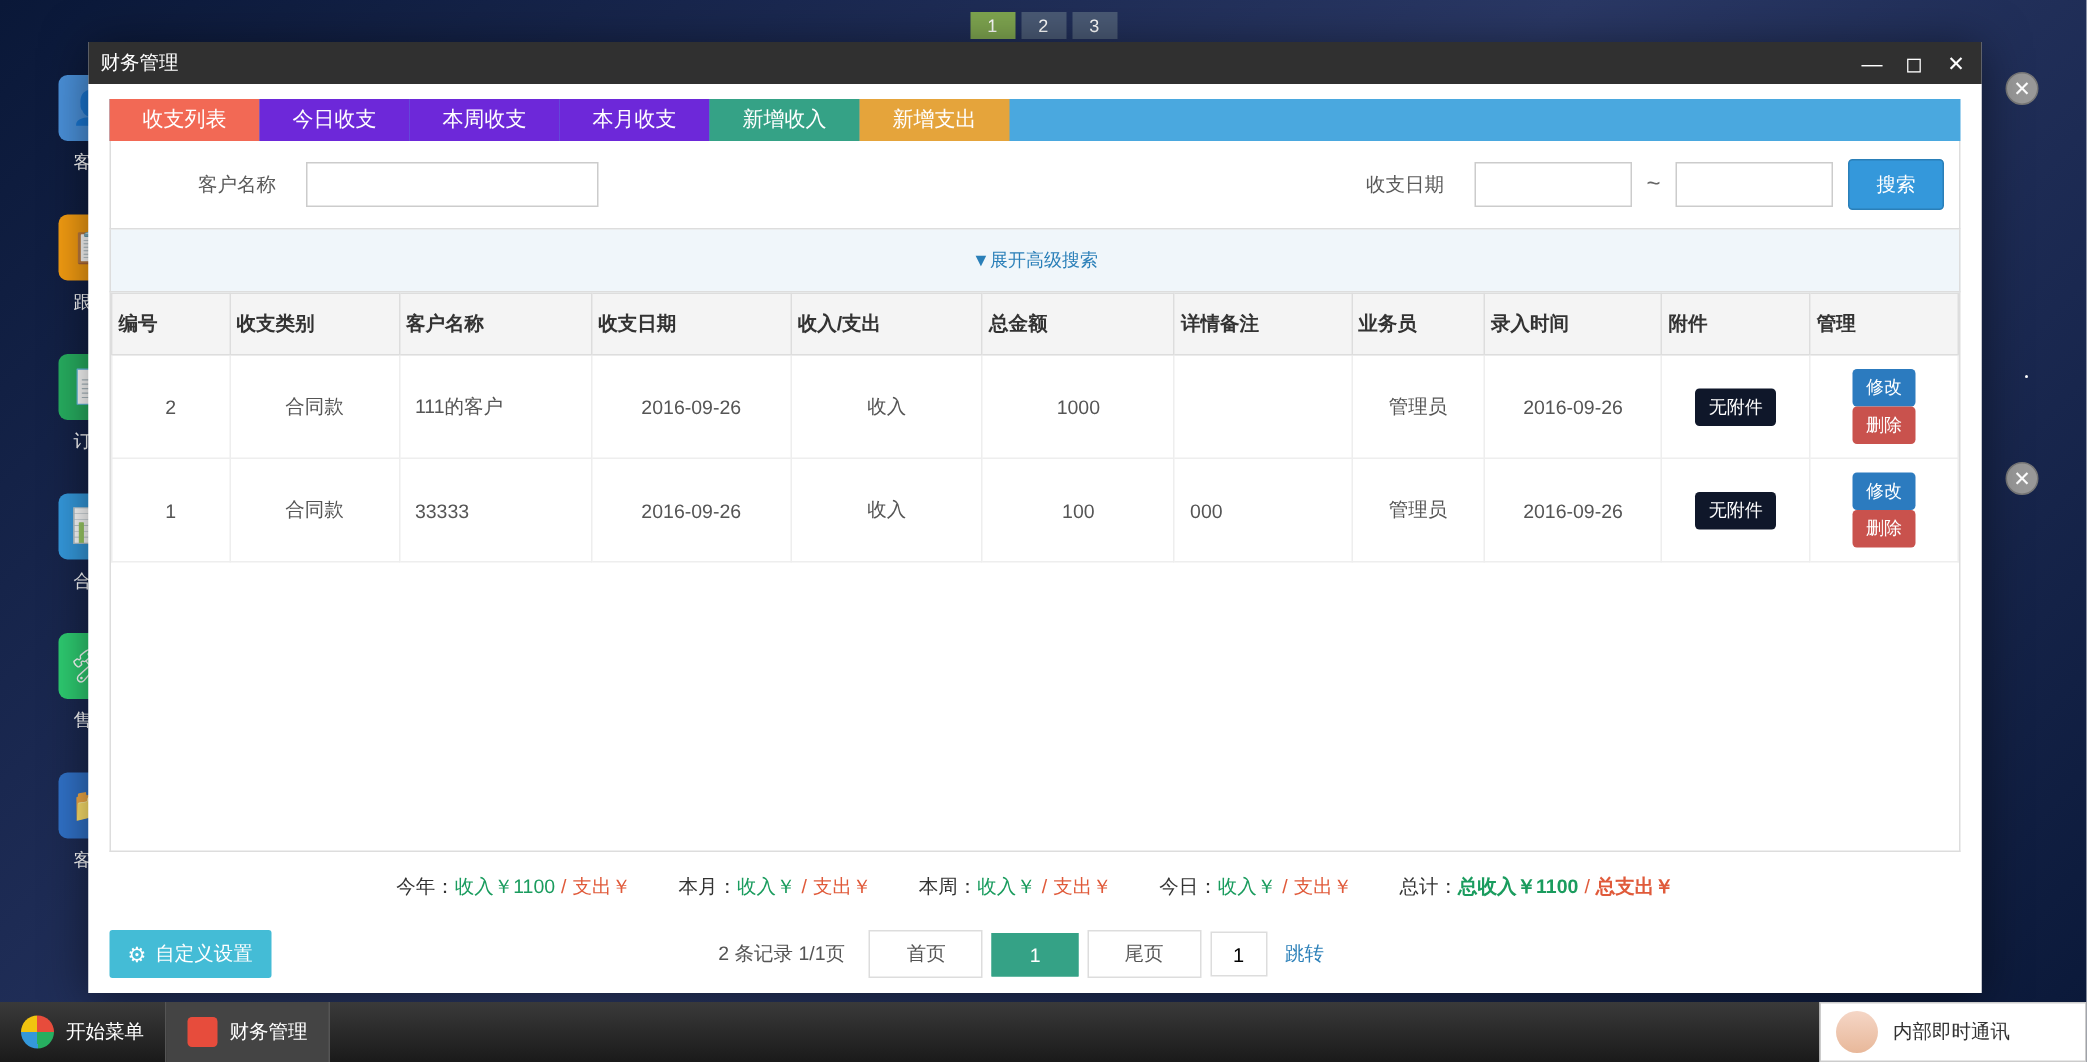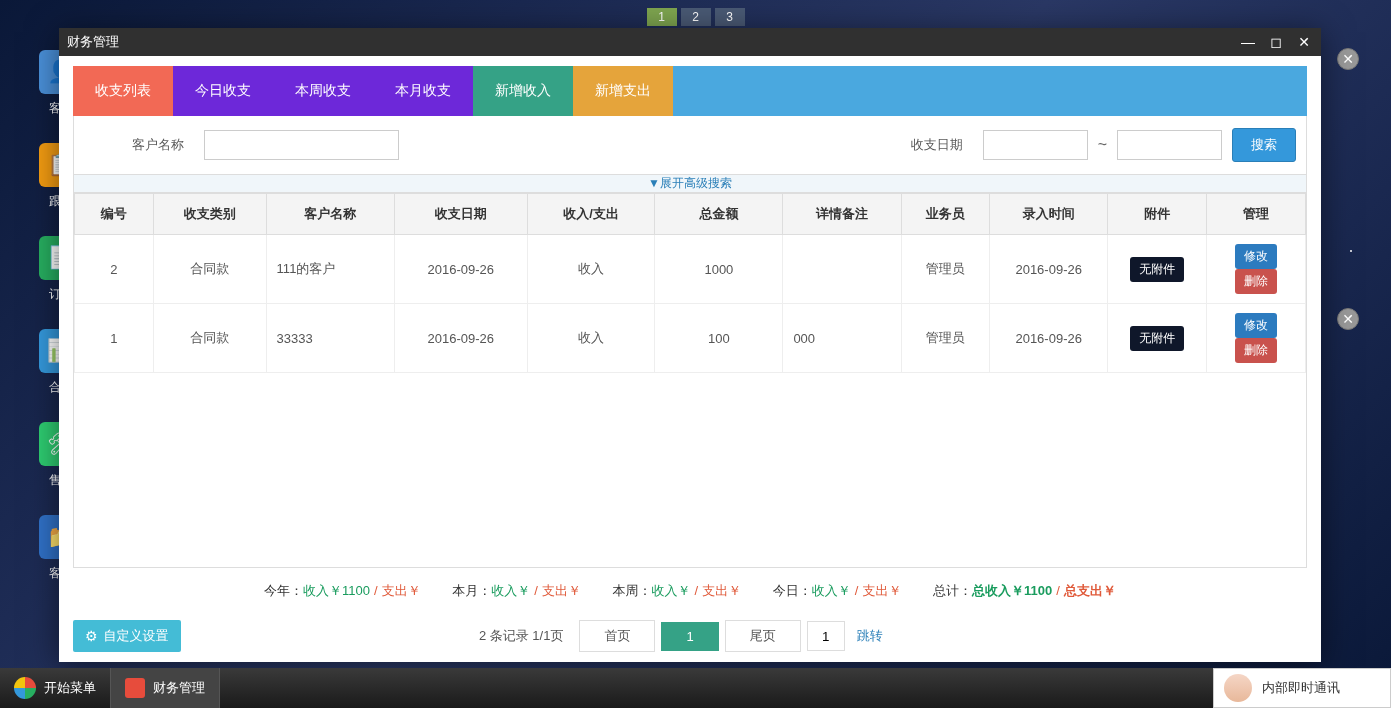--- a/index.html
+++ b/index.html
@@ -22,38 +22,38 @@
 
 .window{position:absolute;top:28px;left:59px;width:1262px;height:634px;background:#fff;display:flex;flex-direction:column;box-shadow:0 4px 30px rgba(0,0,0,.5)}
 .titlebar{height:28px;background:#303030;display:flex;align-items:center;justify-content:space-between;padding:0 8px}
 .titlebar .title{color:#fff;font-size:13px}
 .titlebar .wbtns{display:flex;gap:10px}
 .titlebar .wbtn{color:#fff;font-size:14px;cursor:pointer;width:18px;text-align:center}
 
 .content{flex:1;padding:10px 14px;background:#fff;display:flex;flex-direction:column;overflow:hidden}
 
 .tabbar{display:flex;background:#4aa8df}
-.tab{padding:16px 22px;color:#fff;font-size:14px;cursor:pointer;text-align:right}
+.tab{padding:5px 22px;color:#fff;font-size:14px;cursor:pointer;text-align:right}
 .tab.red{background:#f26955}
 .tab.blue{background:#6d28d9}
 .tab.green{background:#35a286}
 .tab.orange{background:#e5a43b}
 
 .searchbar{display:flex;align-items:center;border:1px solid #ddd;border-top:none;padding:12px 10px;gap:10px;position:relative}
 .searchbar .lbl{color:#5a5a5a;font-size:13px;padding:0 10px;width:110px;text-align:right}
 .searchbar input{height:30px;border:1px solid #ccc;padding:0 6px;font-size:13px}
 .searchbar .in1{width:195px}
 .searchbar .in2{width:105px}
 .searchbar .sep{color:#666}
 .searchbar .search-btn{margin-left:auto;background:#3498db;color:#fff;border:1px solid #2a7fb8;padding:7px 18px;font-size:13px;cursor:pointer;border-radius:3px}
-.advtoggle{text-align:center;background:#f0f6fa;border:1px solid #ddd;border-top:none;color:#2a7fb8;font-size:12px;padding:0;cursor:pointer}
+.advtoggle{text-align:center;background:#f0f6fa;border:1px solid #ddd;border-top:none;color:#2a7fb8;font-size:12px;padding:12px;cursor:pointer}
 
 .grid{border:1px solid #ddd;border-top:none;flex:1;display:flex;flex-direction:column;overflow:hidden}
 table{width:100%;border-collapse:collapse;font-size:13px}
-th{background:#f4f4f4;border:1px solid #ddd;padding:11px 4px;color:#333;font-weight:700;text-align:center}
+th{background:#f4f4f4;border:1px solid #ddd;padding:11px 4px;color:#333;font-weight:700;text-align:left}
 td{border:1px solid #eee;padding:9px 6px;text-align:center;color:#555}
 td.lft{text-align:left;padding-left:10px}
 .btn-sm{display:inline-block;padding:4px 9px;font-size:12px;color:#fff;border-radius:3px;cursor:pointer;margin:0 2px}
 .btn-gray{background:#0f172a}
 .btn-blue{background:#2c7bbf}
 .btn-red{background:#c9524d}
 
 .summary{padding:14px 0;text-align:center;font-size:13px;color:#333}
 .summary .grp{display:inline-block;margin:0 14px}
 .summary .in-green{color:#1a9c5e}.summary .out-red{color:#e05a3a}.summary .slash{color:#e05a3a;margin:0 4px}

